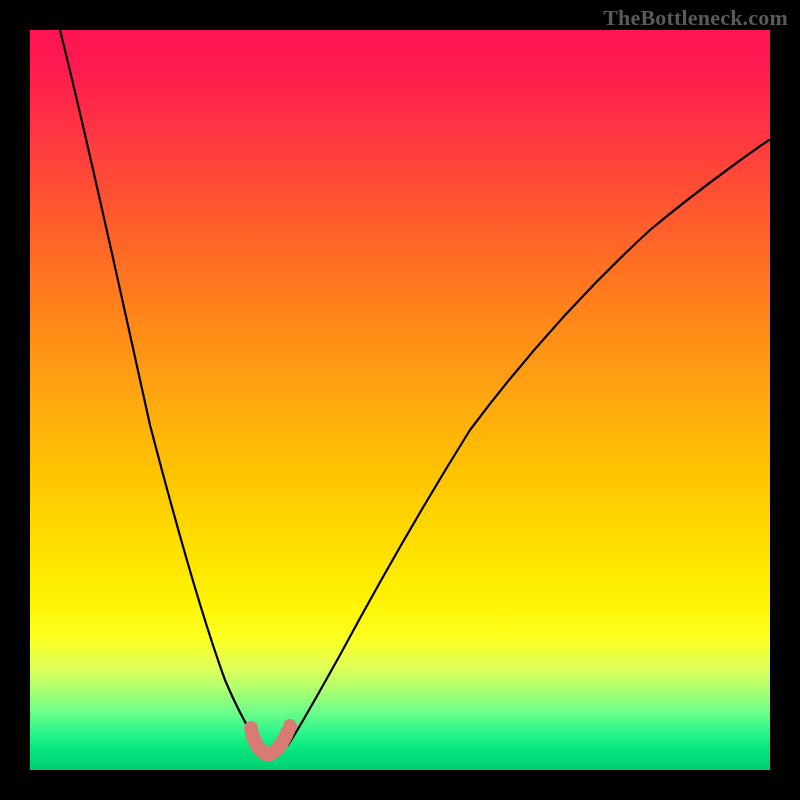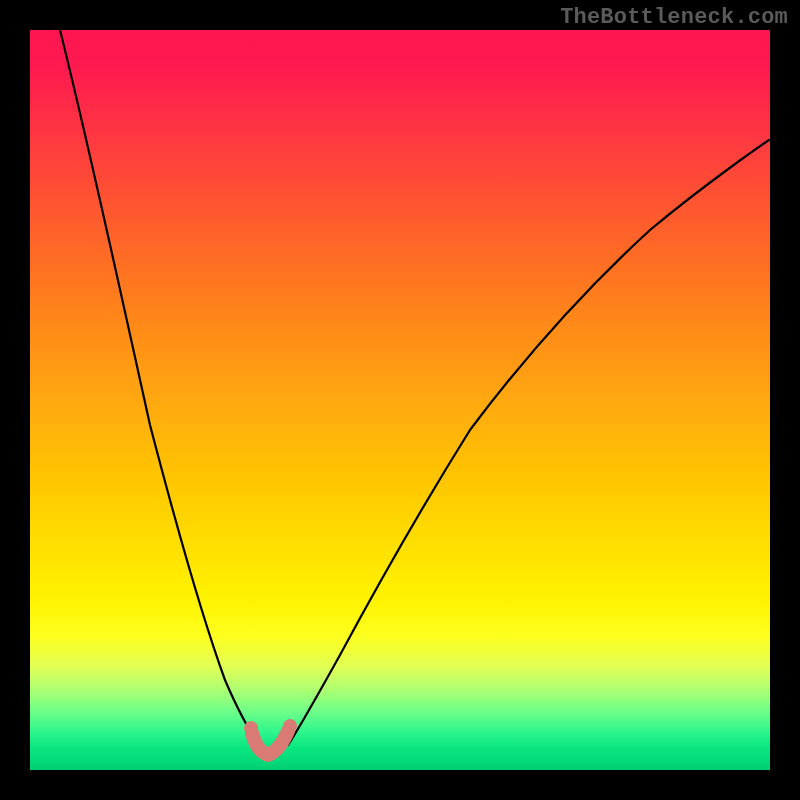--- a/index.html
+++ b/index.html
@@ -49,21 +49,21 @@
     position: absolute;
     left: 0;
     top: 0;
     width: 740px;
     height: 740px;
   }
   .watermark {
     position: absolute;
     top: 5px;
     right: 12px;
-    font-family: Liberation Mono, monospace;
+    font-family: Liberation Serif, serif;
     font-size: 22px;
     font-weight: 600;
     color: #5a5a5a;
     letter-spacing: 0.2px;
   }
 </style>
 </head>
 <body>
 
 <div class="frame">

